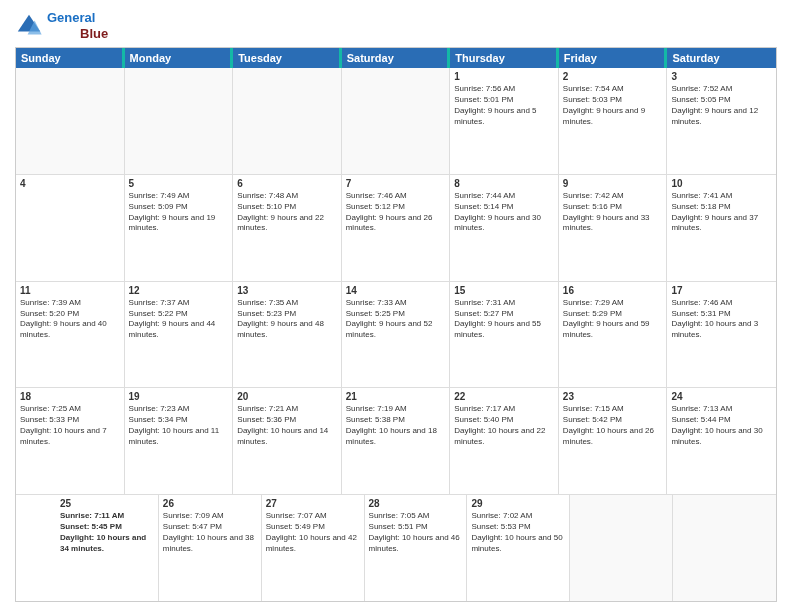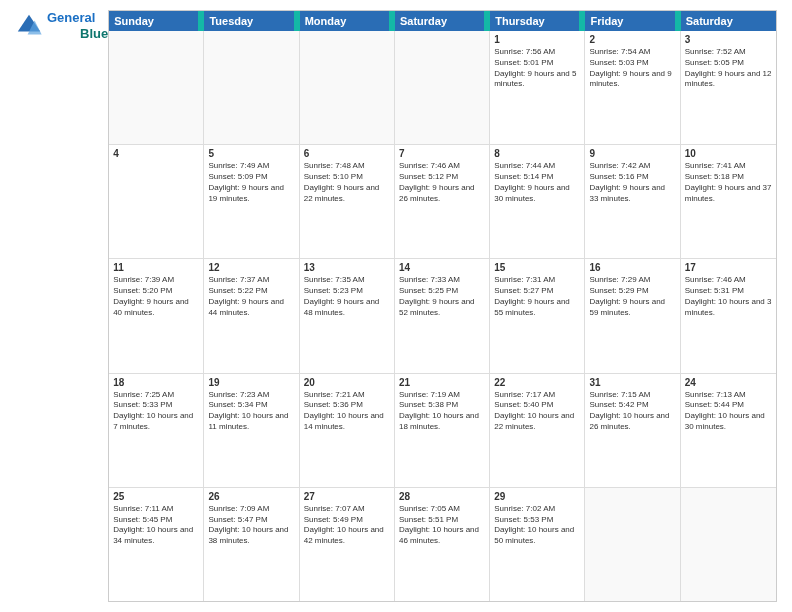--- a/index.html
+++ b/index.html
@@ -8,21 +8,21 @@
       background: #fff;
       width: 792px;
       height: 612px;
       overflow: hidden;
     }
     .page {
       width: 792px;
       height: 612px;
       padding: 10px 15px;
       display: flex;
-      flex-direction: row;
+      flex-direction: column;
     }
     .header {
       display: flex;
       align-items: flex-start;
       justify-content: space-between;
       margin-bottom: 6px;
     }
     .logo {
       display: flex;
       align-items: center;
@@ -64,36 +64,36 @@
     .cal-header {
       display: grid;
       grid-template-columns: repeat(7, 1fr);
       background: #2a6db5;
     }
     .cal-header-cell {
       color: #fff;
       font-size: 11px;
       font-weight: bold;
       padding: 4px 5px;
-      border-right: 6px solid #14b8a6;
+      border-right: 3px solid #14b8a6;
       text-align: left;
     }
     .cal-header-cell:last-child { border-right: none; }
     .cal-body {
       flex: 1;
       display: flex;
       flex-direction: column;
     }
     .cal-row {
       display: grid;
       grid-template-columns: repeat(7, 1fr);
       flex: 1;
       border-bottom: 1px solid #ddd;
     }
-    .cal-row:last-child { border-bottom: none; }
+    .cal-row:last-child { border-bottom: none; margin-left: 40px; }
     .cal-cell {
       border-right: 1px solid #ddd;
       padding: 3px 4px;
       font-size: 8.5px;
       color: #333;
       background: #fff;
       vertical-align: top;
       overflow: hidden;
     }
     .cal-cell:last-child { border-right: none; }
@@ -115,34 +115,34 @@
 
 <div class="page">
   <div class="header">
     <div class="logo">
       <svg class="logo-icon" viewBox="0 0 40 40">
         <polygon points="20,4 36,28 4,28" fill="#2a6db5"></polygon>
         <polygon points="28,12 38,32 18,32" fill="#5ba3e0" opacity="0.7"></polygon>
       </svg>
       <div class="logo-text">
         <div><span>General</span></div>
-        <div style="color:#0f766e;font-weight:bold;padding-left:33px;">Blue</div>
+        <div style="color:#7f1d1d;font-weight:bold;padding-left:33px;">Blue</div>
       </div>
     </div>
     <div class="title-block">
       <h1></h1>
       <h2></h2>
     </div>
   </div>
 
   <div class="calendar">
     <div class="cal-header">
     <div class="cal-header-cell">Sunday</div>
+        <div class="cal-header-cell">Monday</div>
         <div class="cal-header-cell">Tuesday</div>
-        <div class="cal-header-cell">Monday</div>
         <div class="cal-header-cell">Saturday</div>
         <div class="cal-header-cell">Thursday</div>
         <div class="cal-header-cell">Friday</div>
         <div class="cal-header-cell">Saturday</div>
       </div>
     <div class="cal-body">
     <div class="cal-row">
           <div class="cal-cell empty"></div>
           <div class="cal-cell empty"></div>
           <div class="cal-cell empty"></div>
@@ -276,36 +276,36 @@
 Sunset: 5:38 PM
 Daylight: 10 hours and 18 minutes.</div>
           </div>
           <div class="cal-cell">
             <div class="day-num">22</div>
             <div class="cell-text" style="white-space: pre-line;">Sunrise: 7:17 AM
 Sunset: 5:40 PM
 Daylight: 10 hours and 22 minutes.</div>
           </div>
           <div class="cal-cell">
-            <div class="day-num">31</div>
+            <div class="day-num">23</div>
             <div class="cell-text" style="white-space: pre-line;">Sunrise: 7:15 AM
 Sunset: 5:42 PM
 Daylight: 10 hours and 26 minutes.</div>
           </div>
           <div class="cal-cell">
             <div class="day-num">24</div>
             <div class="cell-text" style="white-space: pre-line;">Sunrise: 7:13 AM
 Sunset: 5:44 PM
 Daylight: 10 hours and 30 minutes.</div>
           </div>
         </div>
         <div class="cal-row">
           <div class="cal-cell">
             <div class="day-num">25</div>
-            <div class="cell-text" style="white-space: pre-line;">Sunrise: 7:11 AM
+            <div class="cell-text" style="white-space: pre-line; font-weight: bold;">Sunrise: 7:11 AM
 Sunset: 5:45 PM
 Daylight: 10 hours and 34 minutes.</div>
           </div>
           <div class="cal-cell">
             <div class="day-num">26</div>
             <div class="cell-text" style="white-space: pre-line;">Sunrise: 7:09 AM
 Sunset: 5:47 PM
 Daylight: 10 hours and 38 minutes.</div>
           </div>
           <div class="cal-cell">

